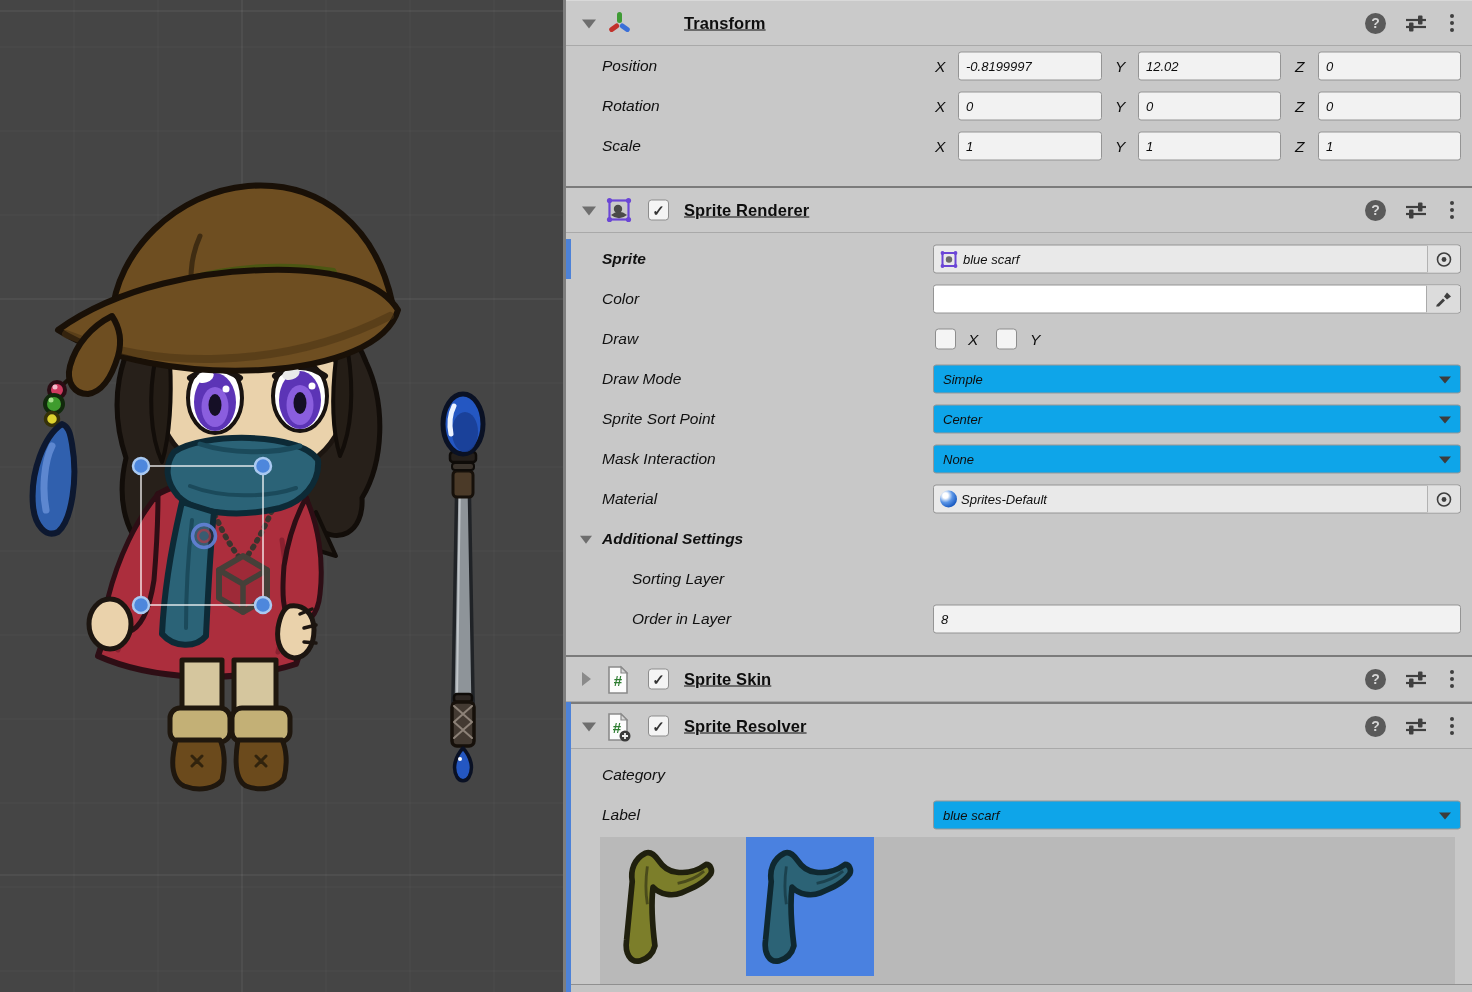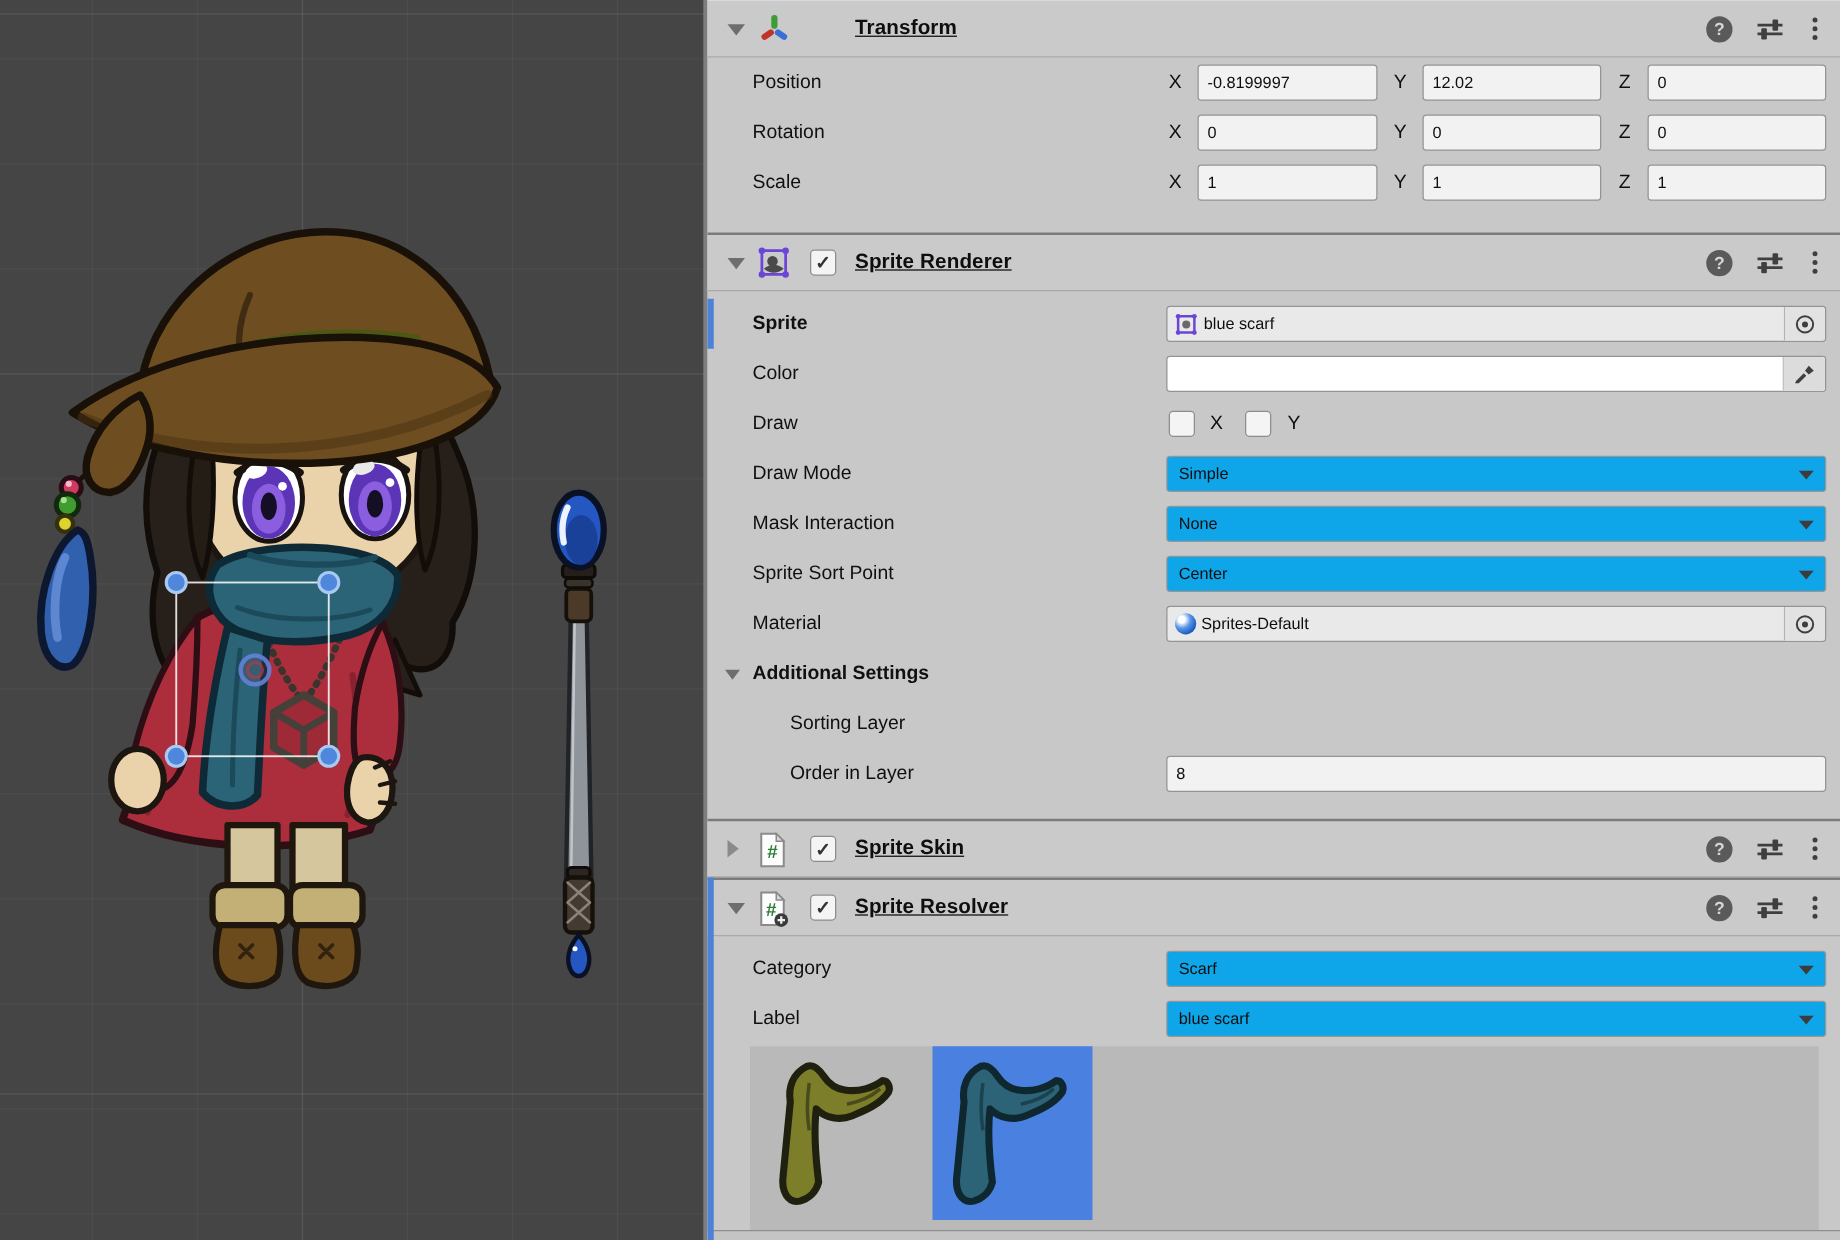--- a/index.html
+++ b/index.html
@@ -22,21 +22,21 @@
   .hdr-checkbox{position:absolute;left:82px;top:50%;transform:translateY(-50%);}
   .checkbox{width:21px;height:21px;background:#f4f4f4;border:1px solid #8d8d8d;border-radius:3.5px;
             display:flex;align-items:center;justify-content:center;font-size:15px;font-weight:700;color:#333;box-sizing:border-box;}
   .actions{position:absolute;right:14px;top:50%;transform:translateY(-50%);display:flex;align-items:center;gap:19px;}
   .help-icon{width:21px;height:21px;border-radius:50%;background:#5a5a5a;color:#d6d6d6;
              display:flex;align-items:center;justify-content:center;font-size:14px;font-weight:700;}
   .kebab-icon{display:flex;flex-direction:column;gap:3px;padding:2px 4px;}
   .kebab-icon i{width:4px;height:4px;border-radius:50%;background:#3f3f3f;}
 
   
-  .comp-body{position:relative;}
+  .comp-body{position:relative;font-style:italic;}
   .row{position:relative;height:40px;}
   .row-label{position:absolute;left:36px;top:50%;transform:translateY(-50%);font-size:15.5px;color:#101010;white-space:nowrap;}
   .row-label.indent{left:66px;}
   .row-label.bold{font-weight:700;}
   .value{position:absolute;left:367px;right:11px;top:50%;transform:translateY(-50%);height:29px;}
   .tri-foldout{position:absolute;left:14px;top:50%;transform:translateY(-40%);width:0;height:0;
                border-left:6px solid transparent;border-right:6px solid transparent;border-top:8px solid #6e6e6e;}
 
   
   .tfield,.dropdown,.objfield,.colorfield{position:absolute;top:0;height:29px;box-sizing:border-box;border-radius:3px;font-size:13px;}
@@ -382,33 +382,33 @@
     <div class="row">
       <span class="row-label">Draw Mode</span>
       <div class="value">
         <div class="dropdown">
           <span>Simple</span>
           <span class="dd-arrow"></span>
         </div>
       </div>
     </div>
     <div class="row">
+      <span class="row-label">Sprite Sort Point</span>
+      <div class="value">
+        <div class="dropdown">
+          <span>Center</span>
+          <span class="dd-arrow"></span>
+        </div>
+      </div>
+    </div>
+    <div class="row">
       <span class="row-label">Mask Interaction</span>
       <div class="value">
         <div class="dropdown">
           <span>None</span>
-          <span class="dd-arrow"></span>
-        </div>
-      </div>
-    </div>
-    <div class="row">
-      <span class="row-label">Sprite Sort Point</span>
-      <div class="value">
-        <div class="dropdown">
-          <span>Center</span>
           <span class="dd-arrow"></span>
         </div>
       </div>
     </div>
     <div class="row">
       <span class="row-label">Material</span>
       <div class="value">
         <div class="objfield">
           <span style="margin-left:6px;width:17px;height:17px;border-radius:50%;
                        background:radial-gradient(circle at 32% 30%, #ffffff 0 16%, #5a95e6 42%, #1d5ec4 72%, #0d3a8a 100%);display:inline-block;"></span>
@@ -496,26 +496,20 @@
             <i></i>
             <i></i>
             <i></i>
           </span>
       </div>
     </div>
     <div class="comp-body">
       <div class="pad-t6"></div>
       <div class="row">
         <span class="row-label">Category</span>
-        <div class="value">
-          <div class="dropdown">
-            <span>Scarf</span>
-            <span class="dd-arrow"></span>
-          </div>
-        </div>
       </div>
       <div class="row">
         <span class="row-label">Label</span>
         <div class="value">
           <div class="dropdown">
             <span>blue scarf</span>
             <span class="dd-arrow"></span>
           </div>
         </div>
       </div>

